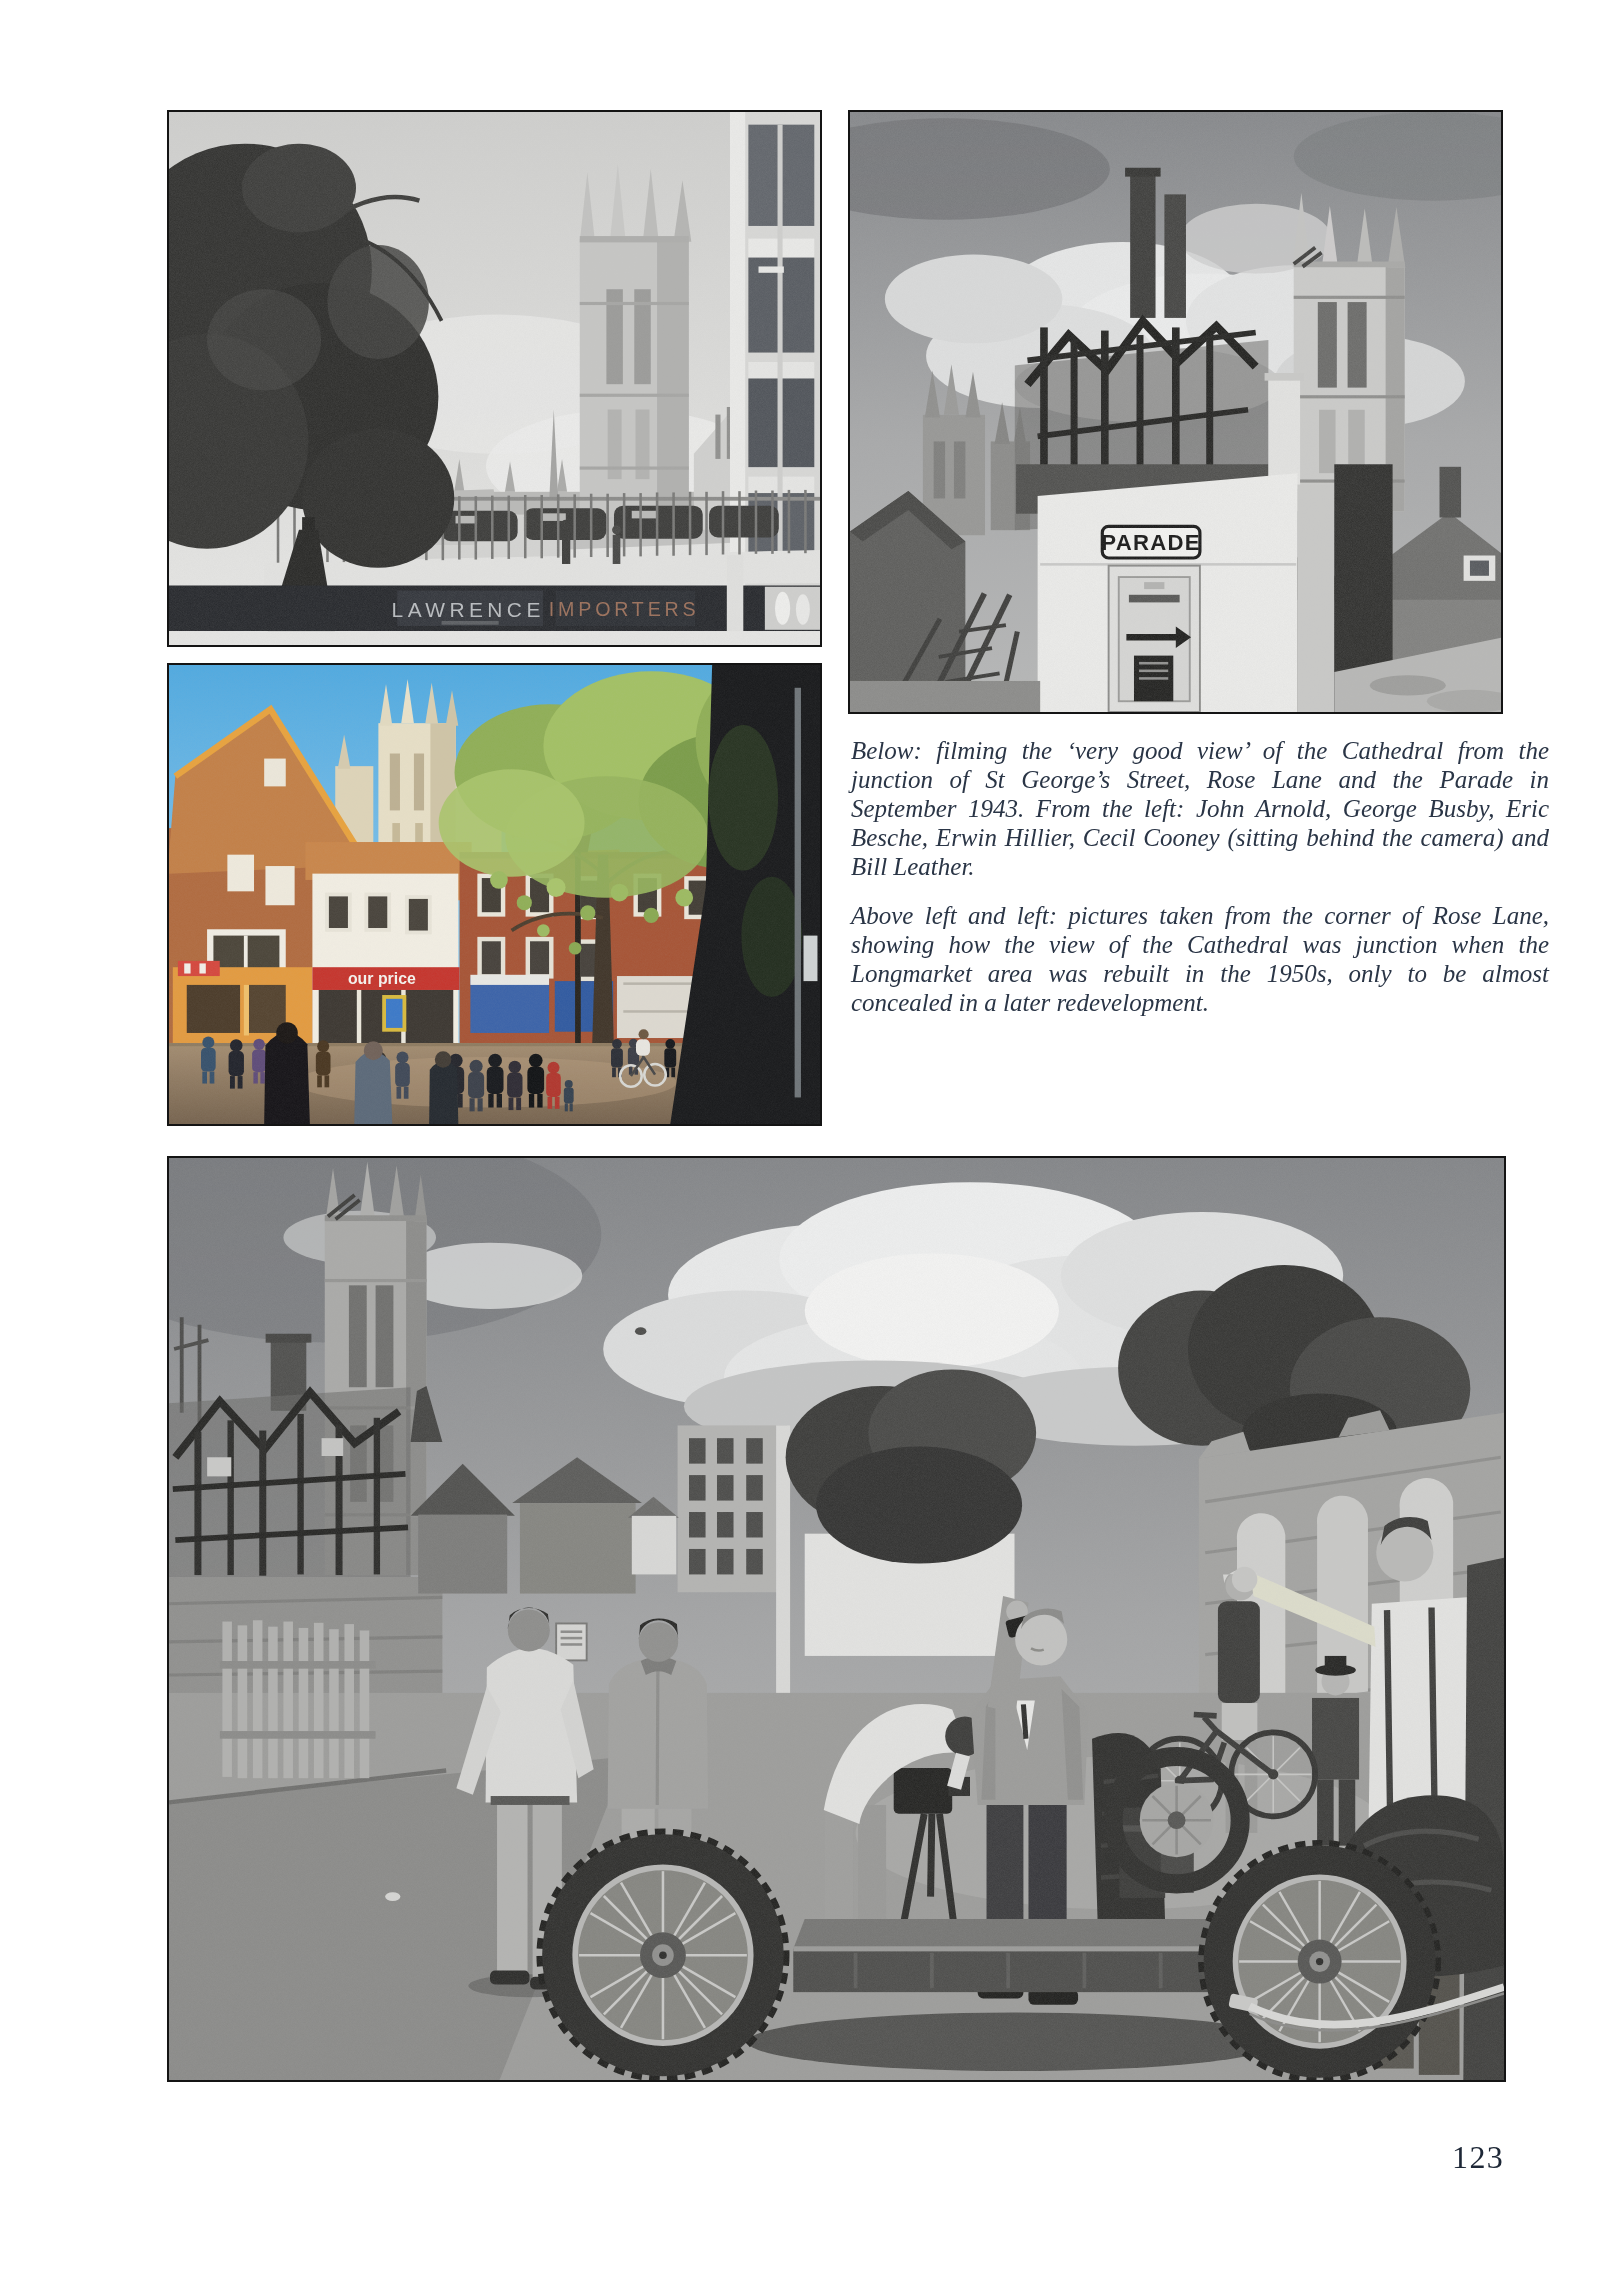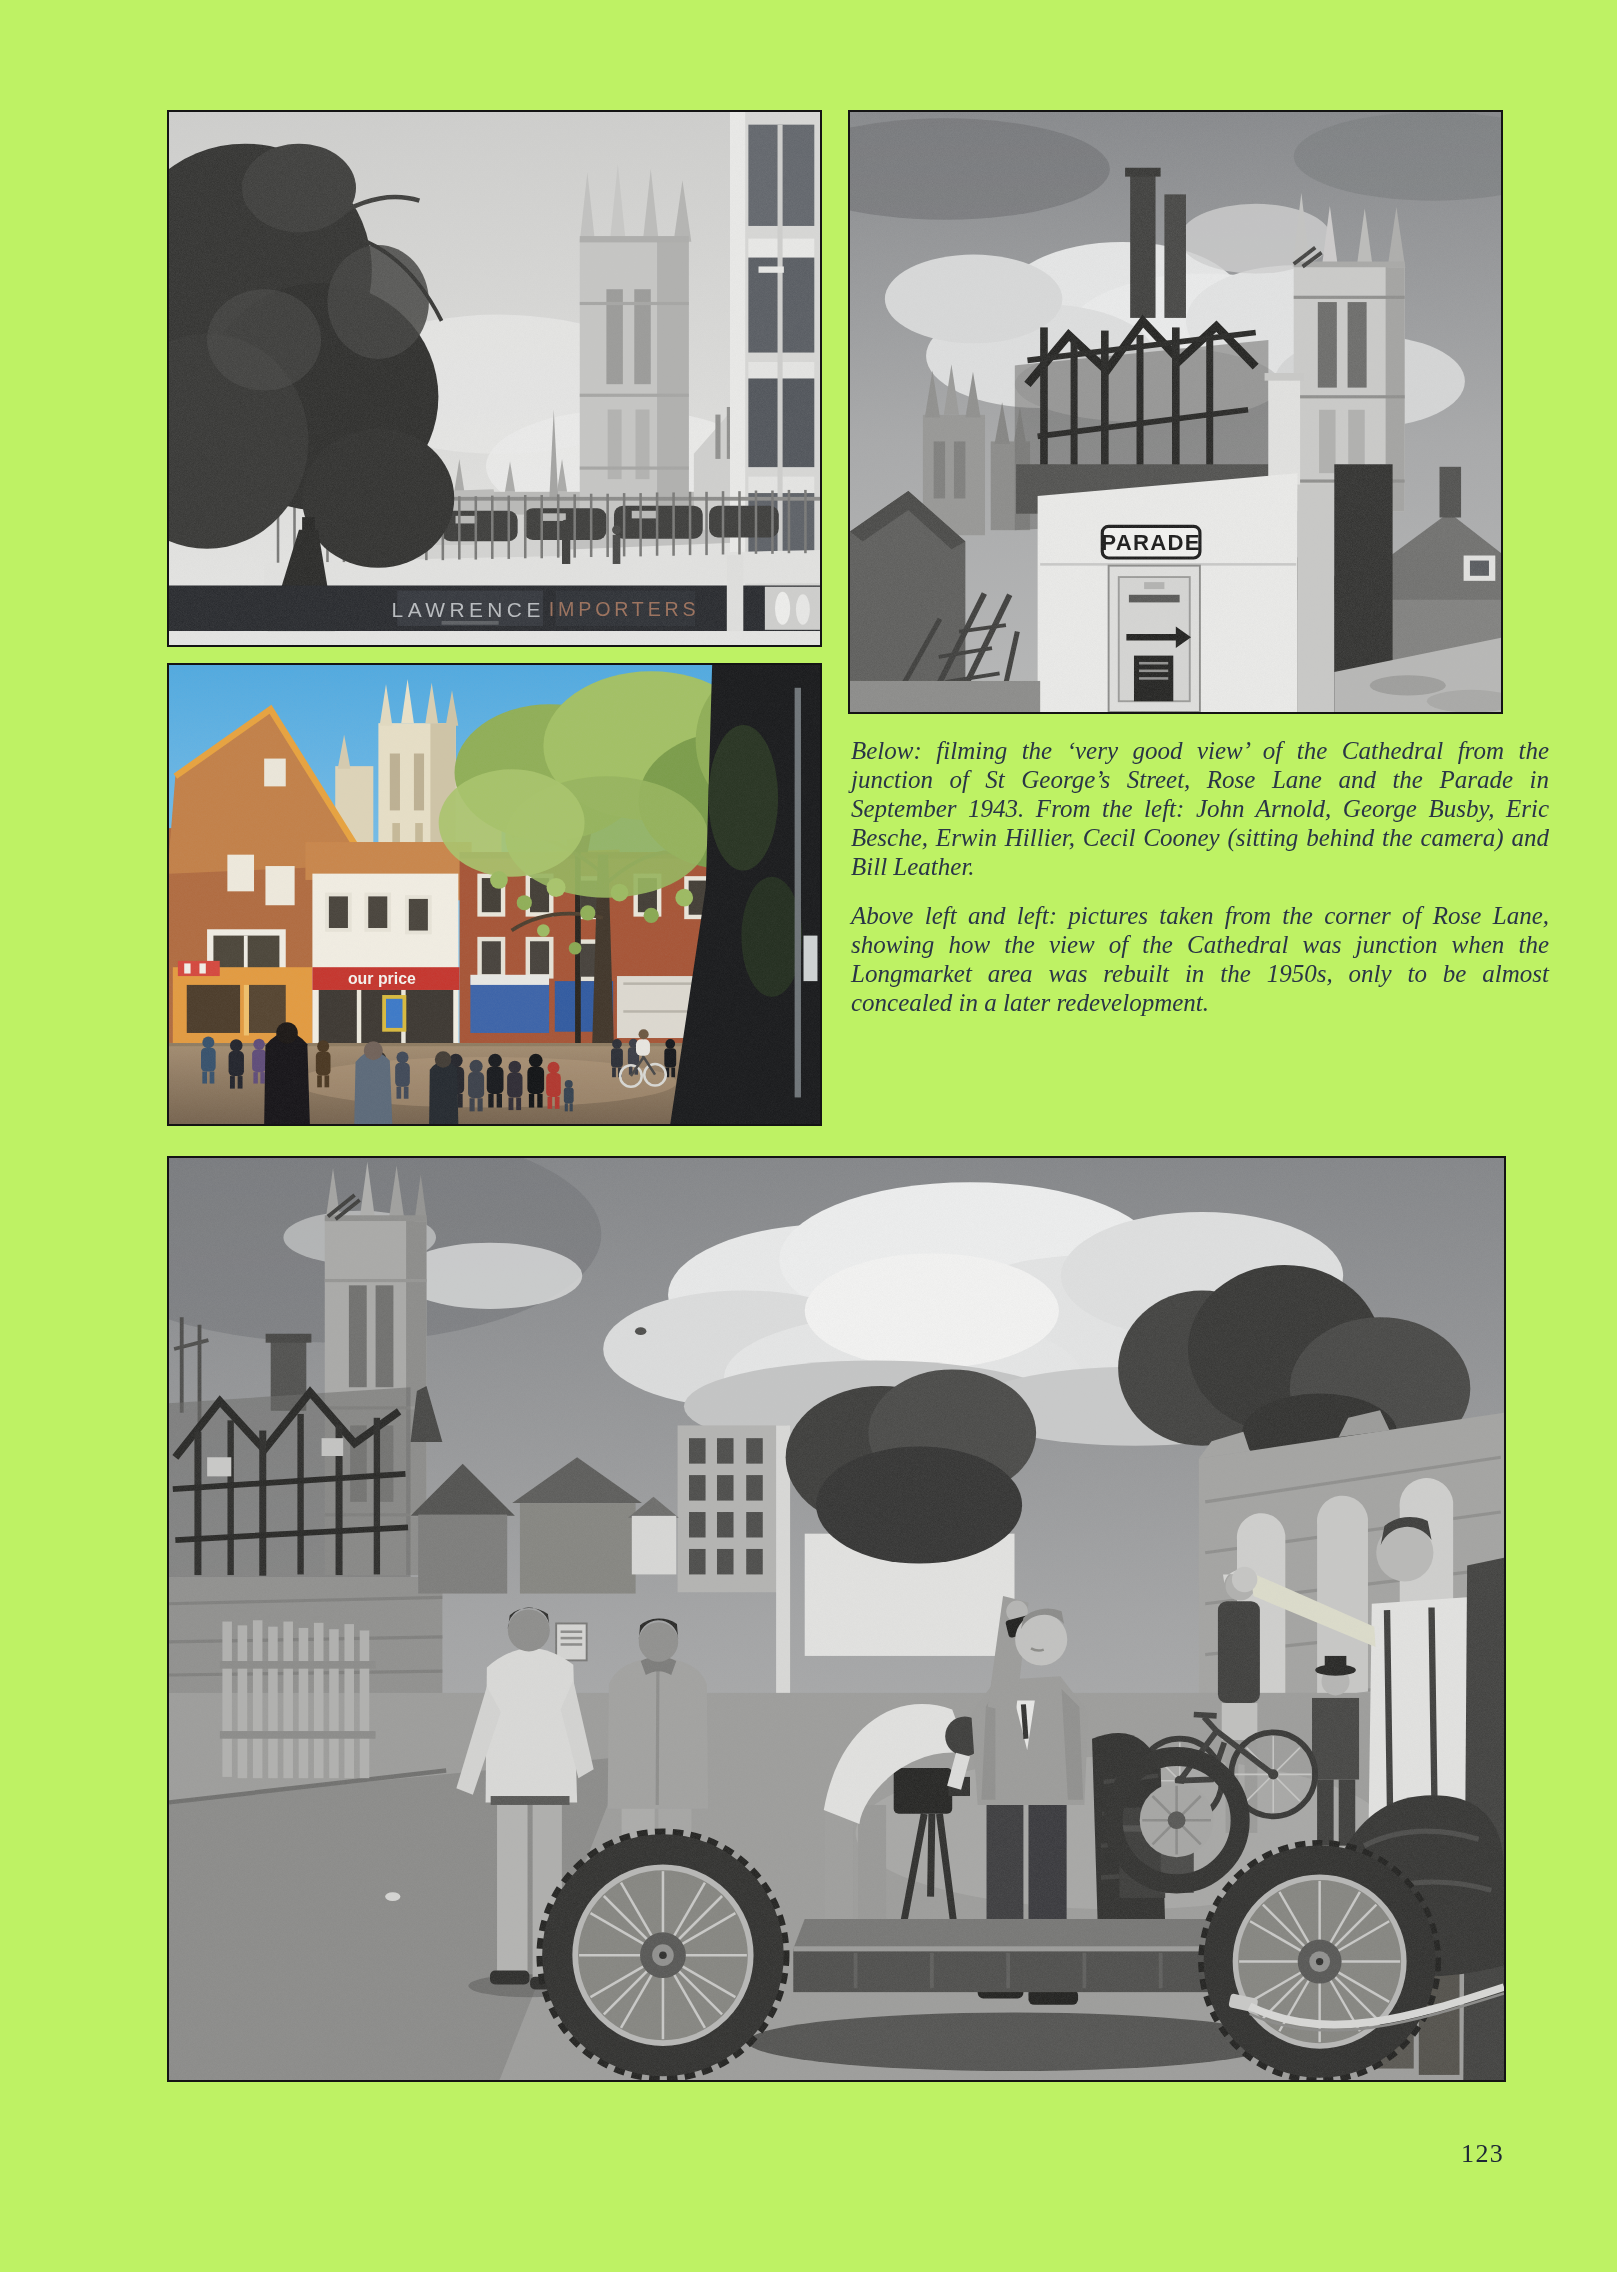--- a/index.html
+++ b/index.html
@@ -3,40 +3,40 @@
 <meta charset="utf-8">
 <style>
   html,body{margin:0;padding:0;}
   body{
     width:1618px;height:2273px;
     background:#e9e9e7;
     font-family:"Liberation Serif", serif;
   }
   .page{
     position:relative;width:1618px;height:2273px;
-    background:#bef264;overflow:hidden;
+    background:#ffffff;overflow:hidden;
   }
   figure.photo{
     position:absolute;margin:0;box-sizing:border-box;
     border:2.5px solid #141414;background:#f2f2f0;
   }
   figure.photo svg{display:block;width:100%;height:100%;}
   .photo-tl{left:167px;top:110px;width:655px;height:537px;}
   .photo-tr{left:848px;top:110px;width:655px;height:604px;}
   .photo-ml{left:167px;top:663px;width:655px;height:463px;}
   .photo-bottom{left:167px;top:1156px;width:1339px;height:926px;}
   .captions{
     position:absolute;left:851px;top:736px;width:698px;
     font-style:italic;font-size:25px;line-height:29px;
     color:#2a3546;text-align:justify;
   }
   .captions p{margin:0 0 20.4px 0;}
   .page-number{
     position:absolute;left:1364px;top:2139px;width:140px;
-    text-align:right;font-size:26px;color:#1d2736;
+    text-align:right;font-size:32px;color:#1d2736;
     font-style:normal;letter-spacing:1.3px;
   }
 </style>
 </head>
 <body>
 
 <div class="page">
 
   <figure class="photo photo-tl">
     <svg viewBox="0 0 1027 842" preserveAspectRatio="none">

